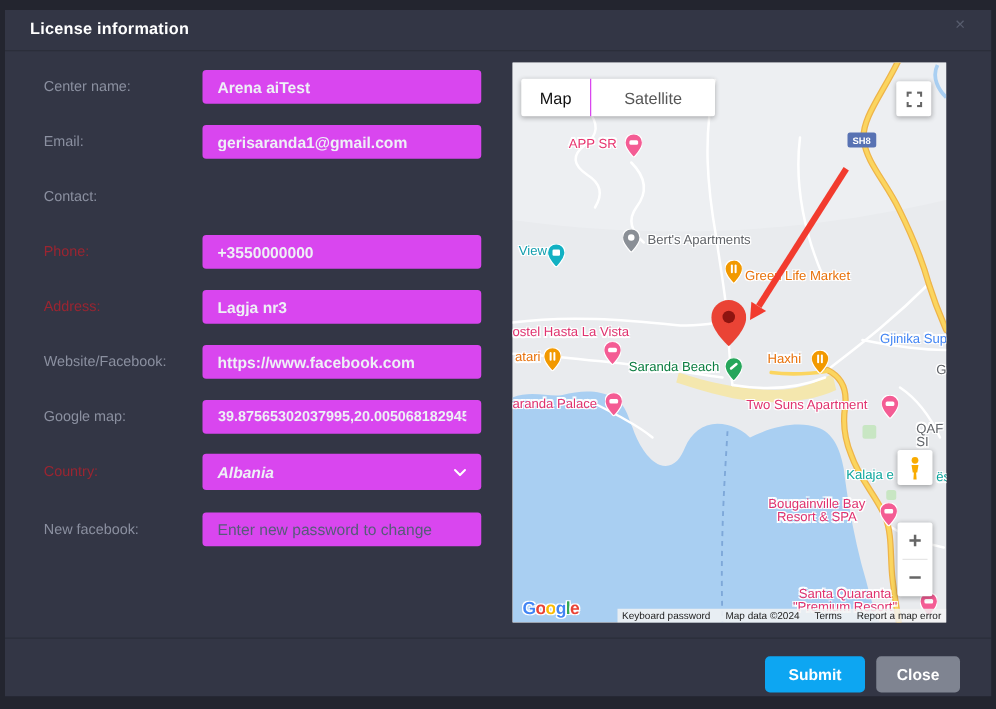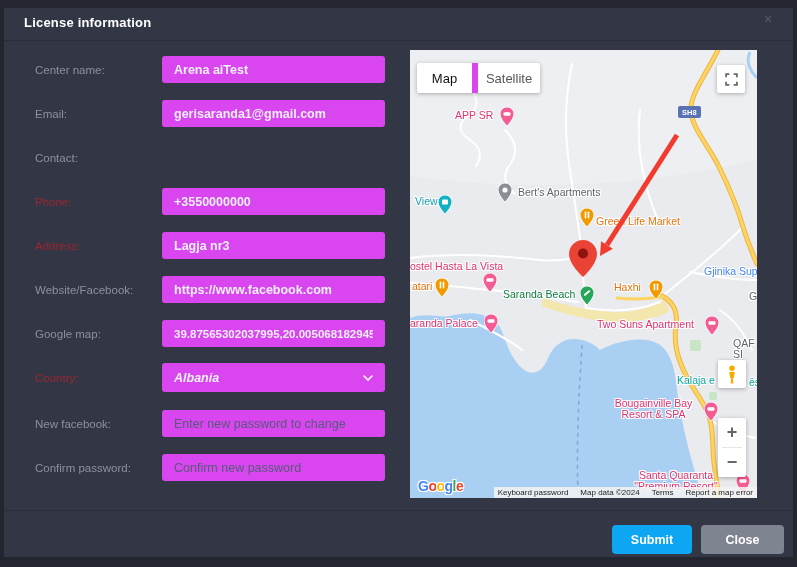--- a/index.html
+++ b/index.html
@@ -29,38 +29,38 @@
   .select { display:flex; align-items:center; justify-content:space-between; height:29px;font-style:italic; }
   .select .chev { width:10px; height:6px; }
 
   
   .modal-footer { position:absolute; left:0; top:502px; width:100%; height:47px;
                   border-top:1px solid #2b2e3a; }
   .btn { position:absolute; top:14px; height:29px; border:none; border-radius:4px;
          color:#fff; font-size:12.5px; font-weight:bold; cursor:pointer;
          font-family:"Liberation Sans", sans-serif; }
   .btn-submit { left:608px; width:80px; background:#0da6f2; }
-  .btn-close  { left:697px; width:83px; background:#7f8491; }
+  .btn-close  { left:697px; width:67px; background:#7f8491; }
 
   
   .map { position:absolute; left:406px; top:42px; width:347px; height:448px;
          background:#e9ebee; overflow:hidden; }
   .map svg.base { position:absolute; left:0; top:0; }
   .poi-label { position:absolute; font-size:10.5px; font-weight:500; line-height:11px;
                white-space:nowrap;
                text-shadow:-1px -1px 0 #fff,1px -1px 0 #fff,-1px 1px 0 #fff,1px 1px 0 #fff,0 1px 0 #fff,0 -1px 0 #fff; }
   .poi-marker { position:absolute; width:14px; height:19px; }
   .dest-pin { position:absolute; left:159px; top:190px; width:28px; height:37px; }
   .arrow-layer { position:absolute; left:0; top:0; pointer-events:none; }
 
   .gm-ctrl { position:absolute; background:#fff; box-shadow:0 1px 4px rgba(0,0,0,.3); }
   .maptype { left:7px; top:13px; height:30px; display:flex; align-items:stretch; border-radius:2px; }
   .maptype .opt { display:flex; align-items:center; justify-content:center; font-size:13px; cursor:pointer; }
   .maptype .opt.sel { width:55px; font-weight:normal; color:#111; }
-  .maptype .opt.unsel { width:68px; color:#565656; border-left:6px solid #d946ef; }
+  .maptype .opt.unsel { width:100px; color:#565656; border-left:1px solid #d946ef; }
   .fullscreen { left:307px; top:15px; width:28px; height:28px; border-radius:2px;
                 display:flex; align-items:center; justify-content:center; cursor:pointer; }
   .pegman { left:308px; top:310px; width:28px; height:28px; border-radius:2px;
             display:flex; align-items:center; justify-content:center; cursor:pointer; }
   .zoomctl { left:308px; top:368px; width:28px; height:59px; border-radius:2px; }
   .zoomctl .zbtn { width:28px; height:29px; display:flex; align-items:center; justify-content:center;
                    color:#666; font-size:18px; font-weight:bold; cursor:pointer; }
   .zoomctl .zdiv { height:1px; background:#e6e6e6; margin:0 4px; }
 
   .route-badge { position:absolute; left:268px; top:56px; background:#5872b3; color:#fff;
@@ -115,24 +115,20 @@
     <div class="field select">
       <span>Albania</span>
       <svg class="chev" viewBox="0 0 10 6">
         <path d="M1,1 L5,5 L9,1" stroke="#ffffff" stroke-width="1.6" fill="none" stroke-linecap="round"></path>
       </svg>
     </div>
   </div>
   <div class="form-row" style="top:402px">
     <span class="form-label">New facebook:</span>
     <input class="field" type="text" placeholder="Enter new password to change" style="">
-  </div>
-  <div class="form-row" style="top:446px">
-    <span class="form-label">Confirm password:</span>
-    <input class="field" type="text" placeholder="Confirm new password" style="">
   </div>
 
   <div class="map">
     <svg class="base" width="347" height="448" viewBox="0 0 347 448">
       <rect width="347" height="448" fill="#e9ebee"></rect>
       <path d="M0,0 H347 V110 C250,132 140,145 0,126 Z" fill="#edeff2"></path>
 
       <path d="M0,268 C15,262 30,268 40,266 C55,262 70,262 80,268 C90,272 92,282 96,292
                C100,304 108,318 118,322 C128,325 134,318 138,308 C144,294 156,286 172,290
                C180,292 186,296 190,300 C210,290 230,287 244,292 C256,296 262,308 265,325

